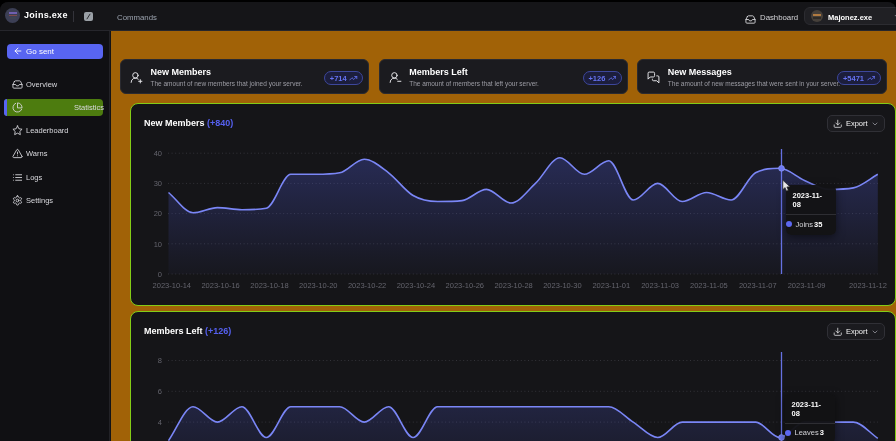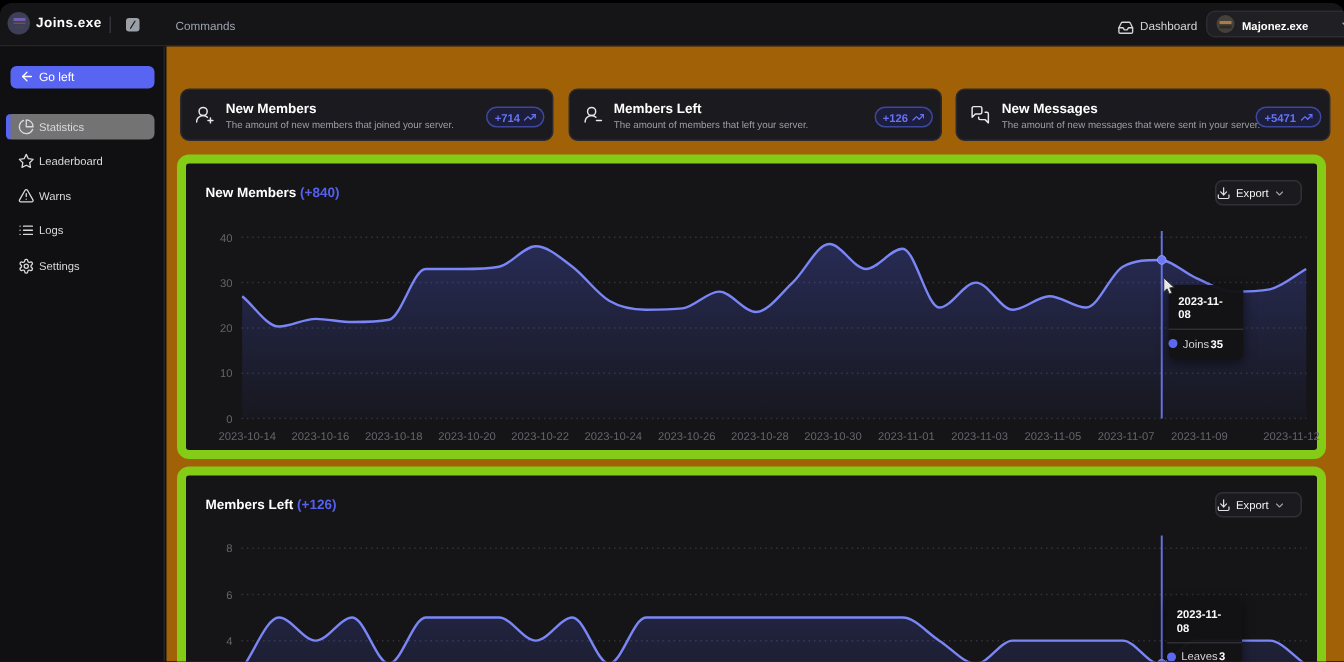--- a/index.html
+++ b/index.html
@@ -27,42 +27,42 @@
   border-right:1px solid #222227; }
 .goback { position:absolute; left:7px; top:12.5px; width:96px; height:15.5px; background:#5865F2;
   border-radius:4px; color:#fff; font-size:8px; display:flex; align-items:center; }
 .goback svg { margin-left:6px; }
 .goback span { margin-left:3px; }
 .nav { position:absolute; left:4px; top:44.5px; right:6px; }
 .nav-item { position:relative; height:17px; margin-bottom:6.3px; display:flex; align-items:center;
   color:#d9d9de; font-size:7.5px; border-radius:4px; }
 .nav-item svg { margin-left:7.5px; flex:none; }
 .nav-item span { margin-left:3.5px; }
-.nav-item.active { background:#737373; }
+.nav-item.active { background:#4d7c0f;gap:48px; }
 .nav-item.active::before { content:""; position:absolute; left:0; top:0; bottom:0; width:2.5px;
   background:#5865F2; border-radius:3px 0 0 3px; }
 .main { position:absolute; top:29px; left:111px; right:0; bottom:0; background:#a16207; }
 .cardrow { position:absolute; left:9px; top:28px; right:9.5px; display:flex; gap:9.5px; }
 .scard { position:relative; flex:1; height:35px; background:#1b1b1f; border:1px solid #2a2a30;
   border-radius:6px; }
 .sic { position:absolute; left:9px; top:10px; }
 .stx { position:absolute; left:29.5px; top:7px; }
 .st1 { font-size:9px; font-weight:bold; color:#fff; }
 .st2 { font-size:6.5px; color:#9d9da5; margin-top:2.5px; white-space:nowrap; }
 .badge { position:absolute; right:5px; top:11px; height:14px; padding:0 4.5px; border-radius:99px;
   background:#1c1e3c; border:1px solid #3d479c; color:#6673f3; font-size:7.5px; font-weight:bold;
   display:flex; align-items:center; gap:2.5px; }
-.chcard { position:absolute; left:7px; width:766px; background:#151518; border:6px solid #84cc16;
+.chcard { position:absolute; left:19px; width:766px; background:#151518; border:1px solid #84cc16;
   border-radius:8px; }
 .c1 { top:72px; height:203px; }
 .c2 { top:280.3px; height:203px; }
 .chhead { position:absolute; left:13px; top:14px; font-size:9px; font-weight:bold; color:#fff; }
 .chhead b { color:#5560ef; }
 .export { position:absolute; right:10px; top:11px; width:58px; height:17px; background:#1b1b1f;
-  border:1px solid #303036; border-radius:5px; display:flex; align-items:center; justify-content:flex-start;
+  border:1px solid #303036; border-radius:5px; display:flex; align-items:center; justify-content:center;
   gap:3.5px; font-size:7.5px; color:#f4f4f5; }
 .plot { position:absolute; left:0; top:0; }
 svg text.ax { font-family:"Liberation Sans",sans-serif; font-size:7.5px; fill:#64646d; }
 line.grid { stroke:#333339; stroke-width:1; stroke-dasharray:1 2.6; }
 .tooltip { position:absolute; width:50px; background:rgba(19,19,21,0.97); border-radius:5px;
   box-shadow:0 2px 8px rgba(0,0,0,0.5); padding-top:6px; z-index:5; }
 .tt1 { font-size:7.5px; font-weight:bold; color:#fafafa; padding:0 7px 5px; border-bottom:1px solid #2e2e33; }
 .tt2 { margin-top:4.5px; display:flex; align-items:center; font-size:7.5px; color:#d4d4d8; padding:0 0 6px;}
 .ttdot { width:6.5px; height:6.5px; border-radius:50%; background:#5d68f0; margin-right:3.5px; flex:none;}
 .tt2 b { color:#fff; margin-left:1px; }
@@ -101,23 +101,30 @@
           </svg>
         </div>
     </div>
   </div>
   <div class="sidebar">
     <div class="goback">
         <svg width="10" height="10" viewBox="0 0 24 24" fill="none" stroke="#fff" stroke-width="2.2" stroke-linecap="round" stroke-linejoin="round">
           <path d="m12 19-7-7 7-7"></path>
           <path d="M19 12H5"></path>
         </svg>
-        <span>Go left</span>
+        <span>Go sent</span>
       </div>
     <div class="nav">
+        <div class="nav-item">
+          <svg width="11" height="11" viewBox="0 0 24 24" fill="none" stroke="#d9d9de" stroke-width="1.9" stroke-linecap="round" stroke-linejoin="round">
+            <polyline points="22 12 16 12 14 15 10 15 8 12 2 12"></polyline>
+            <path d="M5.45 5.11 2 12v6a2 2 0 0 0 2 2h16a2 2 0 0 0 2-2v-6l-3.45-6.89A2 2 0 0 0 16.76 4H7.24a2 2 0 0 0-1.79 1.11z"></path>
+          </svg>
+          <span>Overview</span>
+        </div>
         <div class="nav-item active">
           <svg width="11" height="11" viewBox="0 0 24 24" fill="none" stroke="#d9d9de" stroke-width="1.9" stroke-linecap="round" stroke-linejoin="round">
             <path d="M21.21 15.89A10 10 0 1 1 8 2.83"></path>
             <path d="M22 12A10 10 0 0 0 12 2v10z"></path>
           </svg>
           <span>Statistics</span>
         </div>
         <div class="nav-item">
           <svg width="11" height="11" viewBox="0 0 24 24" fill="none" stroke="#d9d9de" stroke-width="1.9" stroke-linecap="round" stroke-linejoin="round">
             <polygon points="12 2 15.09 8.26 22 9.27 17 14.14 18.18 21.02 12 17.77 5.82 21.02 7 14.14 2 9.27 8.91 8.26 12 2"></polygon>

